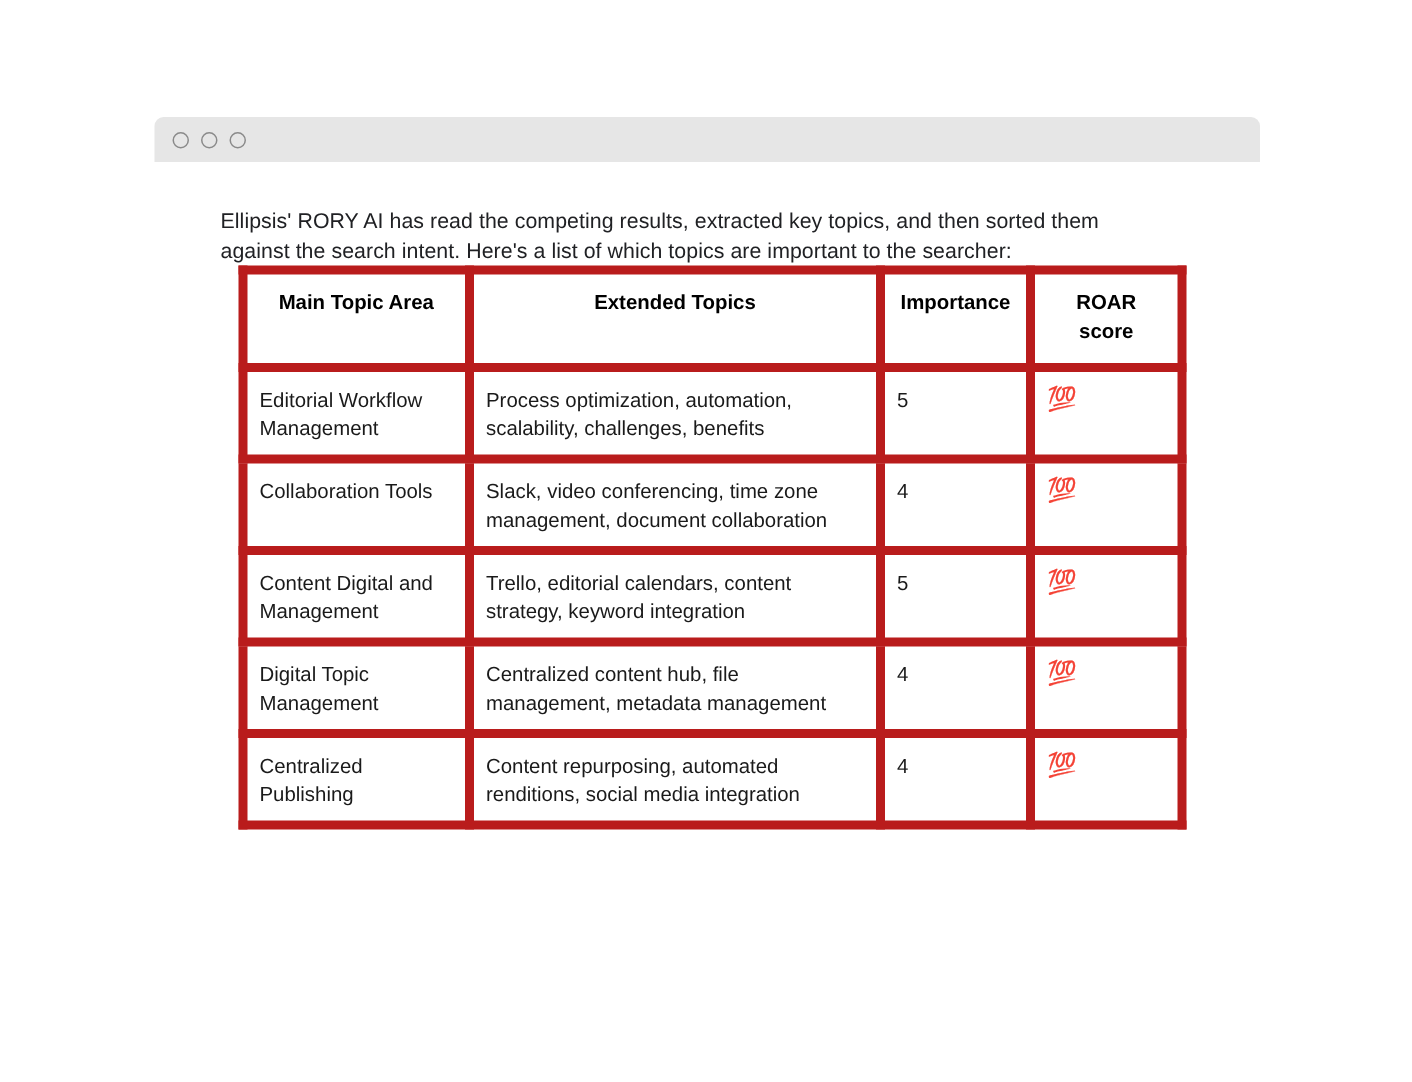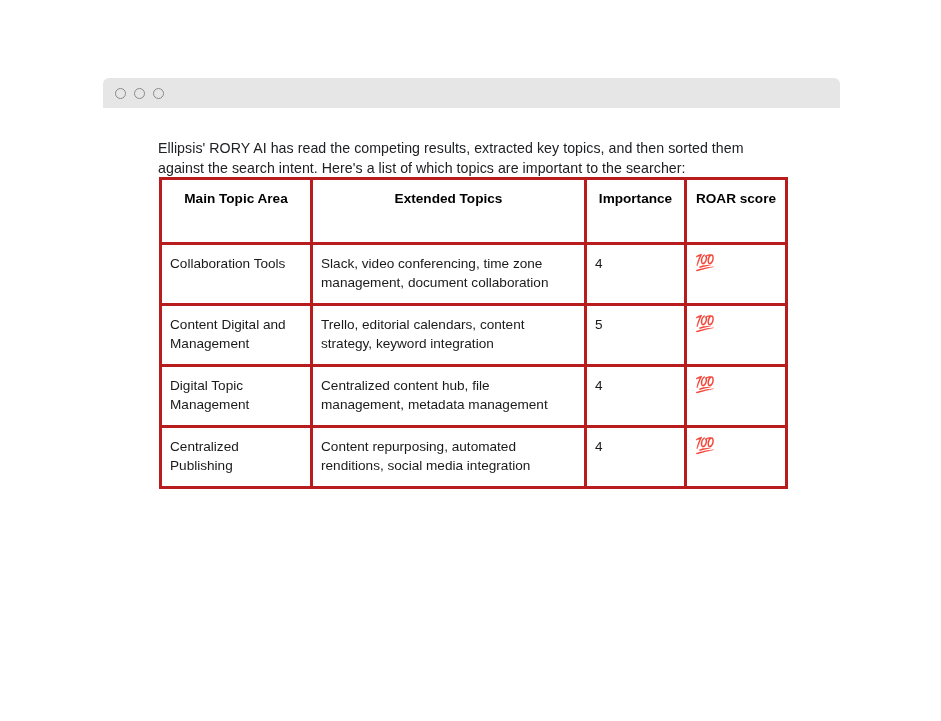--- a/index.html
+++ b/index.html
@@ -43,42 +43,42 @@
     border: 1px solid #8a8a8a;
     background: #e6e6e6;
     margin-right: 8px;
     box-sizing: border-box;
     flex: 0 0 auto;
   }
 
   
   .intro {
     position: absolute;
-    left: 158px;
+    left: 147px;
     top: 124px;
     width: 612px;
     font-size: 14.2px;
     line-height: 20px;
     color: #202124;
     letter-spacing: 0.05px;
   }
 
   
   .topic-table {
     position: absolute;
     left: 159px;
     top: 177px;
     width: 626px;
     border-collapse: collapse;
     table-layout: fixed;
     background: #ffffff;
   }
   .topic-table th,
   .topic-table td {
-    border: 3px solid #b91c1c;
+    border: 6px solid #b91c1c;
     vertical-align: top;
     padding: 9px 8px 8px 8px;
     font-size: 13.6px;
     line-height: 19px;
     color: #1a1a1a;
     box-sizing: border-box;
   }
   .topic-table th {
     font-weight: bold;
     color: #000000;
@@ -121,20 +121,26 @@
     <thead>
       <tr>
         <th>Main Topic Area</th>
         <th>Extended Topics</th>
         <th>Importance</th>
         <th>ROAR score</th>
       </tr>
     </thead>
     <tbody>
       <tr>
+        <td>Editorial Workflow Management</td>
+        <td>Process optimization, automation, scalability, challenges, benefits</td>
+        <td>5</td>
+        <td><span class="roar-emoji">💯</span></td>
+      </tr>
+      <tr>
         <td>Collaboration Tools</td>
         <td>Slack, video conferencing, time zone management, document collaboration</td>
         <td>4</td>
         <td><span class="roar-emoji">💯</span></td>
       </tr>
       <tr>
         <td>Content Digital and Management</td>
         <td>Trello, editorial calendars, content strategy, keyword integration</td>
         <td>5</td>
         <td><span class="roar-emoji">💯</span></td>

